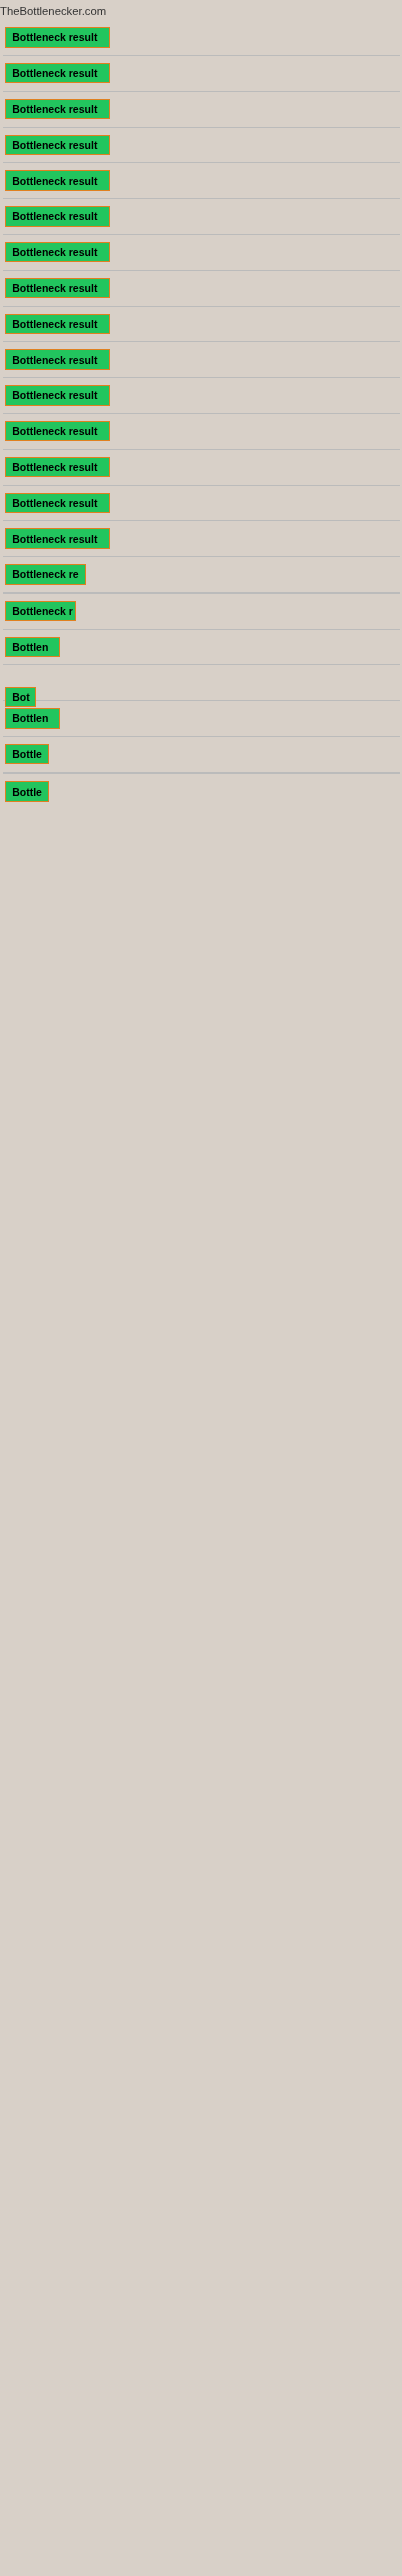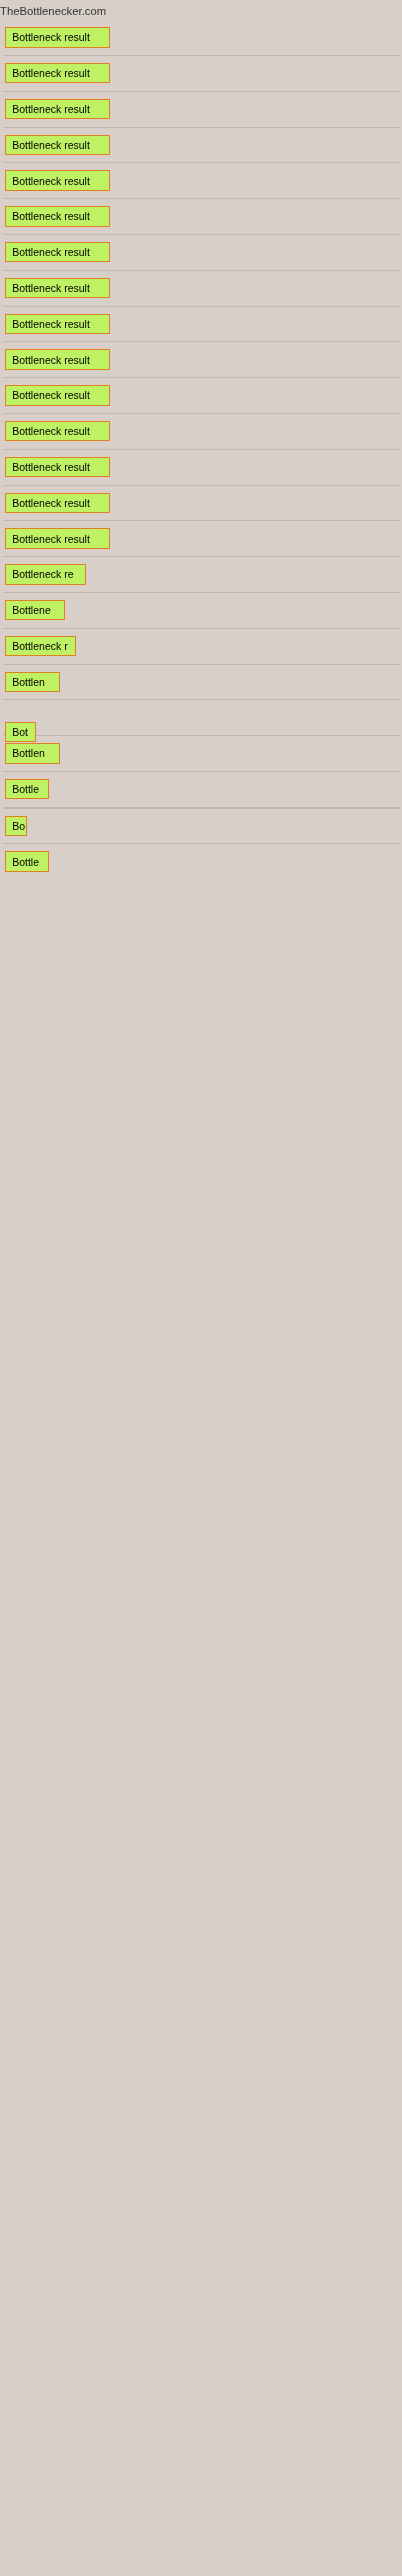--- a/index.html
+++ b/index.html
@@ -19,28 +19,29 @@
     .site-title {
       text-align: left;
       font-size: 11.3px;
       color: #333;
       padding: 4.8px 0 3.2px 0;
       font-weight: normal;
     }
 
     .bottleneck-item {
       margin: 3.2px 4.8px;
-      background-color: #bef264;
+      background-color: #22c55e;
       border: 0.8px solid #e08020;
       padding: 3.2px 6.4px;
       font-size: 10.5px;
       color: #000;
       display: inline-block;
       white-space: nowrap;
       overflow: hidden;
+      font-weight: bold;
     }
 
     .row {
       height: 35px;
       display: flex;
       align-items: center;
     }
 
     .divider {
       height: 0.8px;
@@ -113,23 +114,20 @@
     </div>
     <div class="divider"></div>
     <div class="row">
       <div class="bottleneck-item" style="max-width: 105px; width: 105px;">Bottleneck result</div>
     </div>
     <div class="divider"></div>
     <div class="row">
       <div class="bottleneck-item" style="max-width: 81px; width: 81px;">Bottleneck re</div>
     </div>
     <div class="divider"></div>
-    <div class="row">
-      <div class="bottleneck-item" style="max-width: 60px; width: 60px;">Bottlene</div>
-    </div>
     <div class="divider"></div>
     <div class="row">
       <div class="bottleneck-item" style="max-width: 71px; width: 90px;">Bottleneck r</div>
     </div>
     <div class="divider"></div>
     <div class="row">
       <div class="bottleneck-item" style="max-width: 55px; width: 55px;">Bottlen</div>
     </div>
     <div class="divider"></div>
     <div class="row">
@@ -138,21 +136,18 @@
     <div class="divider"></div>
     <div class="row">
       <div class="bottleneck-item" style="max-width: 55px; width: 55px;">Bottlen</div>
     </div>
     <div class="divider"></div>
     <div class="row">
       <div class="bottleneck-item" style="max-width: 44px; width: 44px;">Bottle</div>
     </div>
     <div class="divider"></div>
     <div class="divider"></div>
-    <div class="row">
-      <div class="bottleneck-item" style="max-width: 22.5px; width: 22.5px;">Bo</div>
-    </div>
     <div class="divider"></div>
     <div class="row">
       <div class="bottleneck-item" style="max-width: 44px; width: 44px;">Bottle</div>
     </div>
   </div>
 
 
 </body></html>

